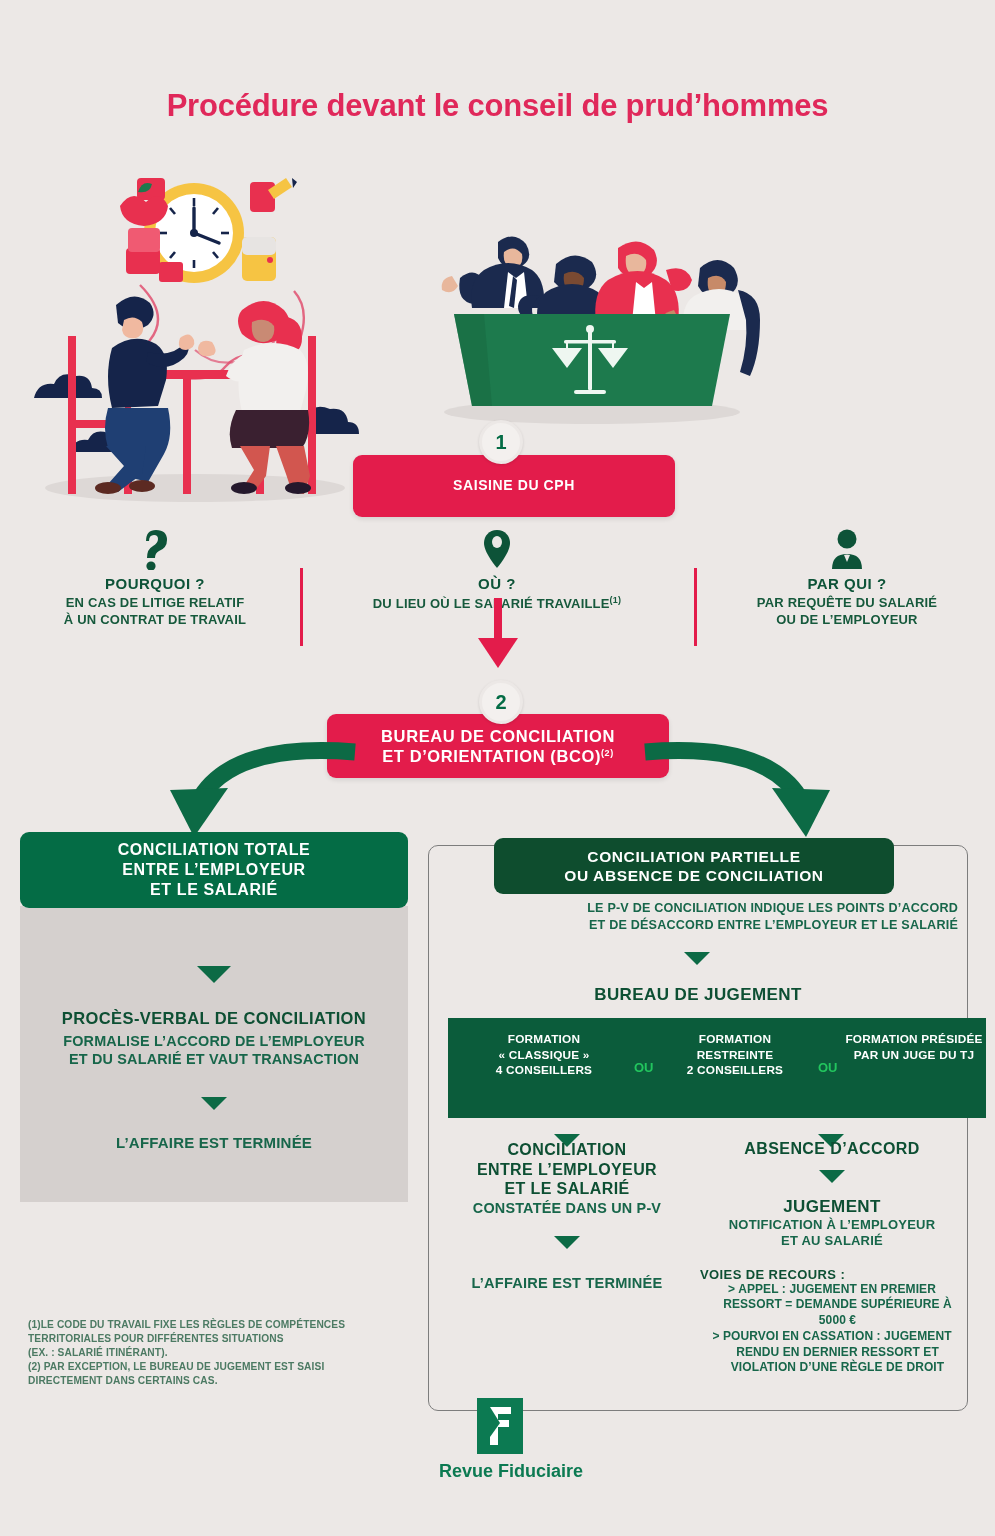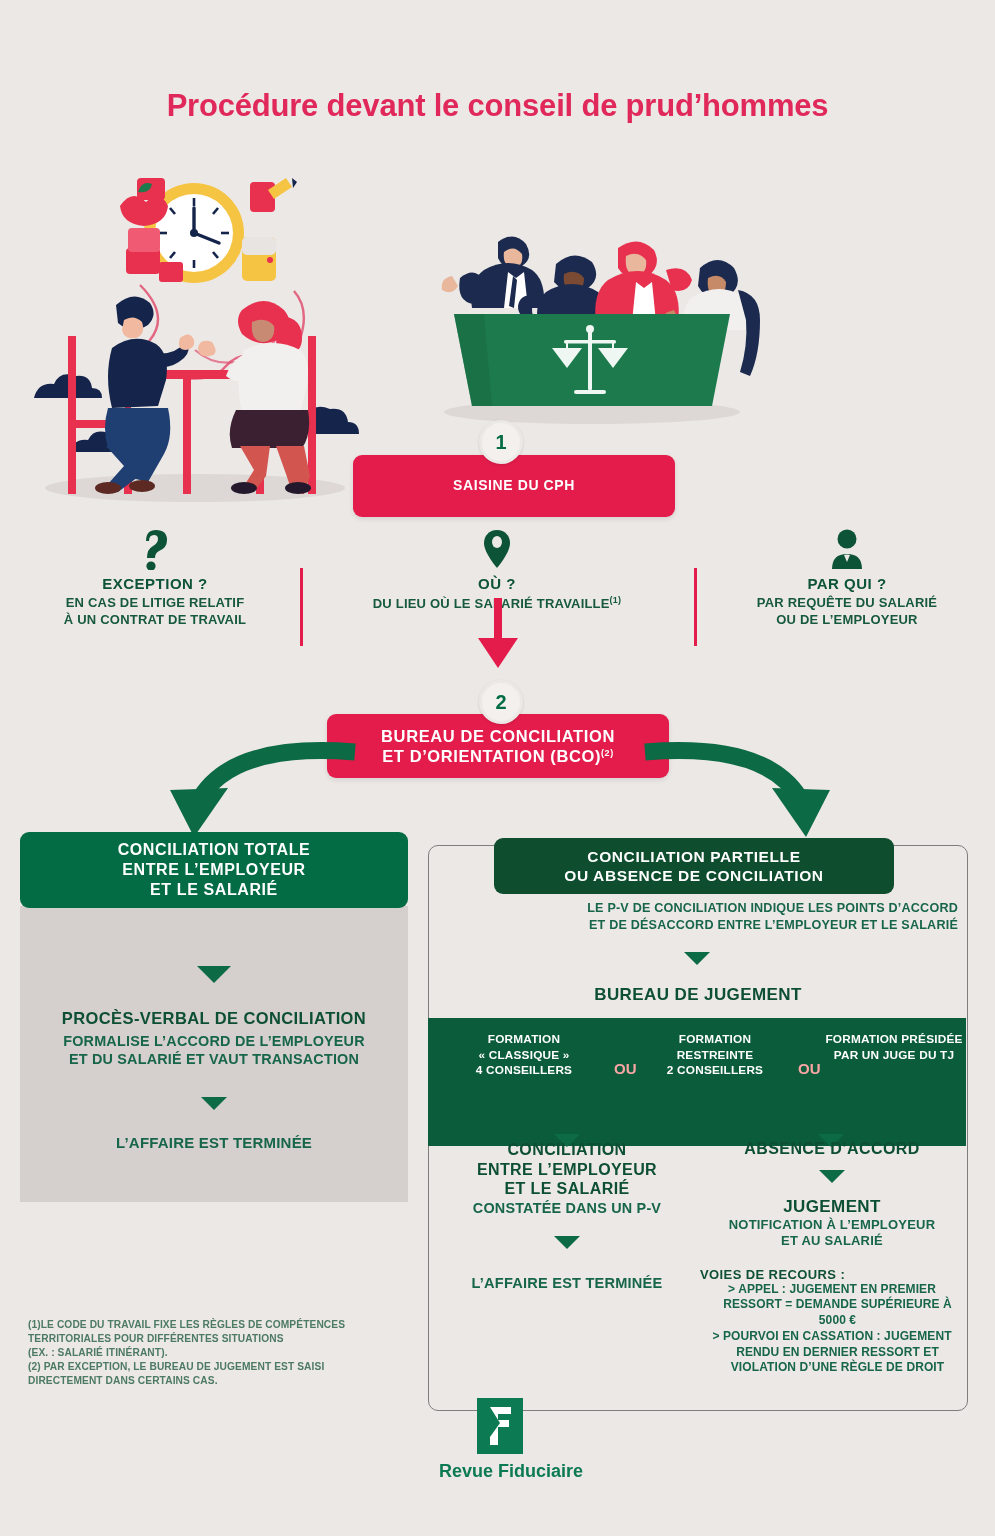--- a/index.html
+++ b/index.html
@@ -77,23 +77,23 @@
 
   
   #right-panel{
     left:428px;top:845px;width:538px;height:564px;
     border:1.5px solid #7d7d7d;border-radius:10px;background:transparent;
   }
   #pv-note{left:438px;top:900px;width:520px;text-align:right;font-size:12.6px;line-height:1.32;}
   #bureau-jug{left:438px;top:985px;width:520px;text-align:center;font-size:17px;}
 
   
-  #formation-band{left:428px;top:1018px;width:538px;height:128px;background:#0b5c3b;}
+  #formation-band{left:448px;top:1018px;width:538px;height:100px;background:#0b5c3b;}
   .fcell{position:absolute;text-align:center;color:#fff;font-size:11.8px;line-height:1.33;letter-spacing:.2px;font-weight:600;top:14px;}
-  .fou{position:absolute;color:#fca5a5;font-weight:800;font-size:15px;top:42px;}
+  .fou{position:absolute;color:#22c55e;font-weight:800;font-size:13px;top:42px;}
 
   
   .bcol{position:absolute;text-align:center;}
   #bcol-left{left:432px;top:1140px;width:270px;}
   #bcol-right{left:700px;top:1140px;width:264px;}
 
   .recours-list{text-align:center;font-size:12px;line-height:1.30;color:#17664a;font-weight:600;letter-spacing:.1px;}
   .recours-list .item{padding-left:11px;text-indent:-11px;margin-bottom:1px;}
 
   
@@ -243,21 +243,21 @@
     <div class="q-sep" style="left:300px;"></div>
     <div class="q-sep" style="left:694px;"></div>
 
     <div class="qcol" style="left:20px;width:270px;">
       <div class="q-icon">
         <svg width="30" height="42" viewBox="0 0 30 42" aria-hidden="true">
           <path d="M6 13 q0-11 10-11 q11 0 11 10 q0 8 -8 11 q-4 2 -4 7 h-8 q0-9 6-12 q5-3 5 -7 q0-4 -4 -4 q-5 0 -5 6 z" fill="#0d5338"></path>
           <circle cx="11" cy="38" r="4.6" fill="#0d5338"></circle>
         </svg>
       </div>
-      <div class="q-title">EXCEPTION ?</div>
+      <div class="q-title">POURQUOI ?</div>
       <div class="q-sub">EN CAS DE LITIGE RELATIF</div>
       <div class="q-sub">À UN CONTRAT DE TRAVAIL</div>
     </div>
 
     <div class="qcol" style="left:320px;width:354px;">
       <div class="q-icon">
         <svg width="30" height="42" viewBox="0 0 30 42" aria-hidden="true">
           <path d="M15 2 C7 2 2 8 2 15 C2 25 15 40 15 40 C15 40 28 25 28 15 C28 8 23 2 15 2 Z" fill="#0d5338"></path>
           <ellipse cx="15" cy="14" rx="5" ry="6" fill="#ece8e6"></ellipse>
         </svg>

